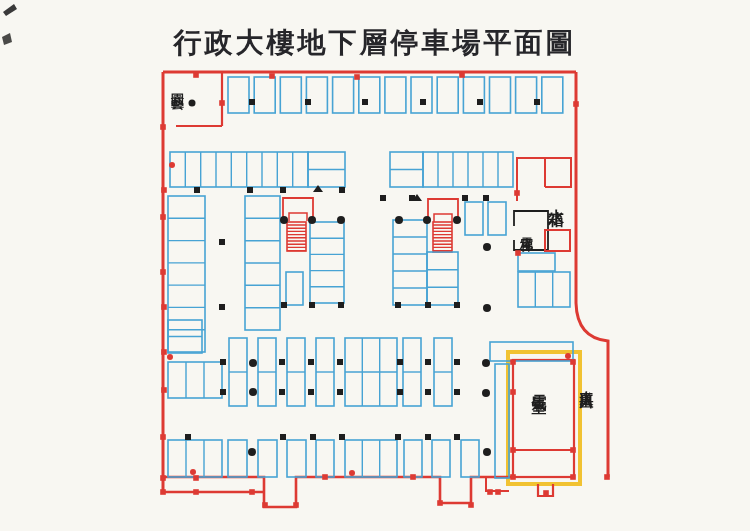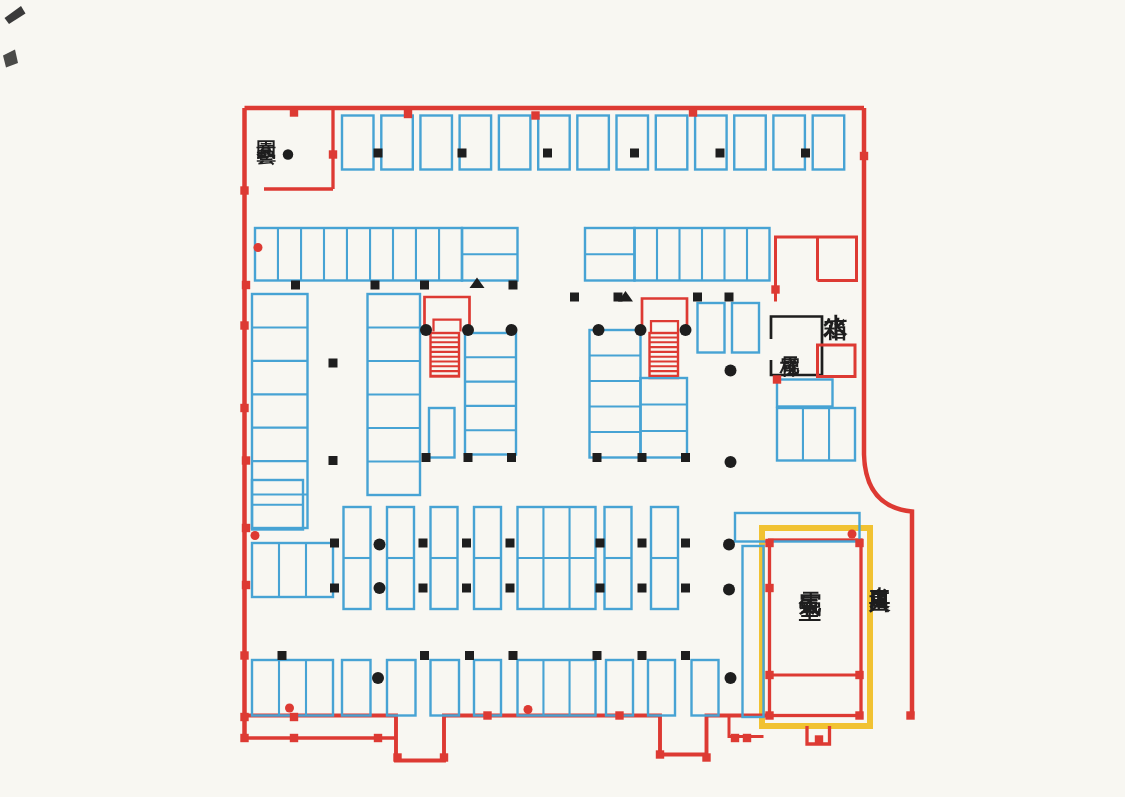--- a/index.html
+++ b/index.html
@@ -249,18 +249,19 @@
         <rect x="487.2" y="489.2" width="5.6" height="5.6" fill="#dd3a33"></rect>
         <rect x="495.2" y="489.2" width="5.6" height="5.6" fill="#dd3a33"></rect>
         <circle cx="172" cy="165" r="3" fill="#dd3a33"></circle>
         <circle cx="170" cy="357" r="3" fill="#dd3a33"></circle>
         <circle cx="193" cy="472" r="3" fill="#dd3a33"></circle>
         <circle cx="352" cy="473" r="3" fill="#dd3a33"></circle>
         <circle cx="568" cy="356" r="3" fill="#dd3a33"></circle>
       </g>
   </svg>
 
+  <div class="title">行政大樓地下層停車場平面圖</div>
   <div class="v-label lbl-garden">園藝</div>
   <div class="v-label lbl-water">水箱</div>
   <div class="v-label lbl-elev">電梯</div>
   <div class="v-label lbl-elec">電氣室</div>
   <div class="v-label lbl-ramp">車道入出口</div>
 </div>
 
 </body></html>

